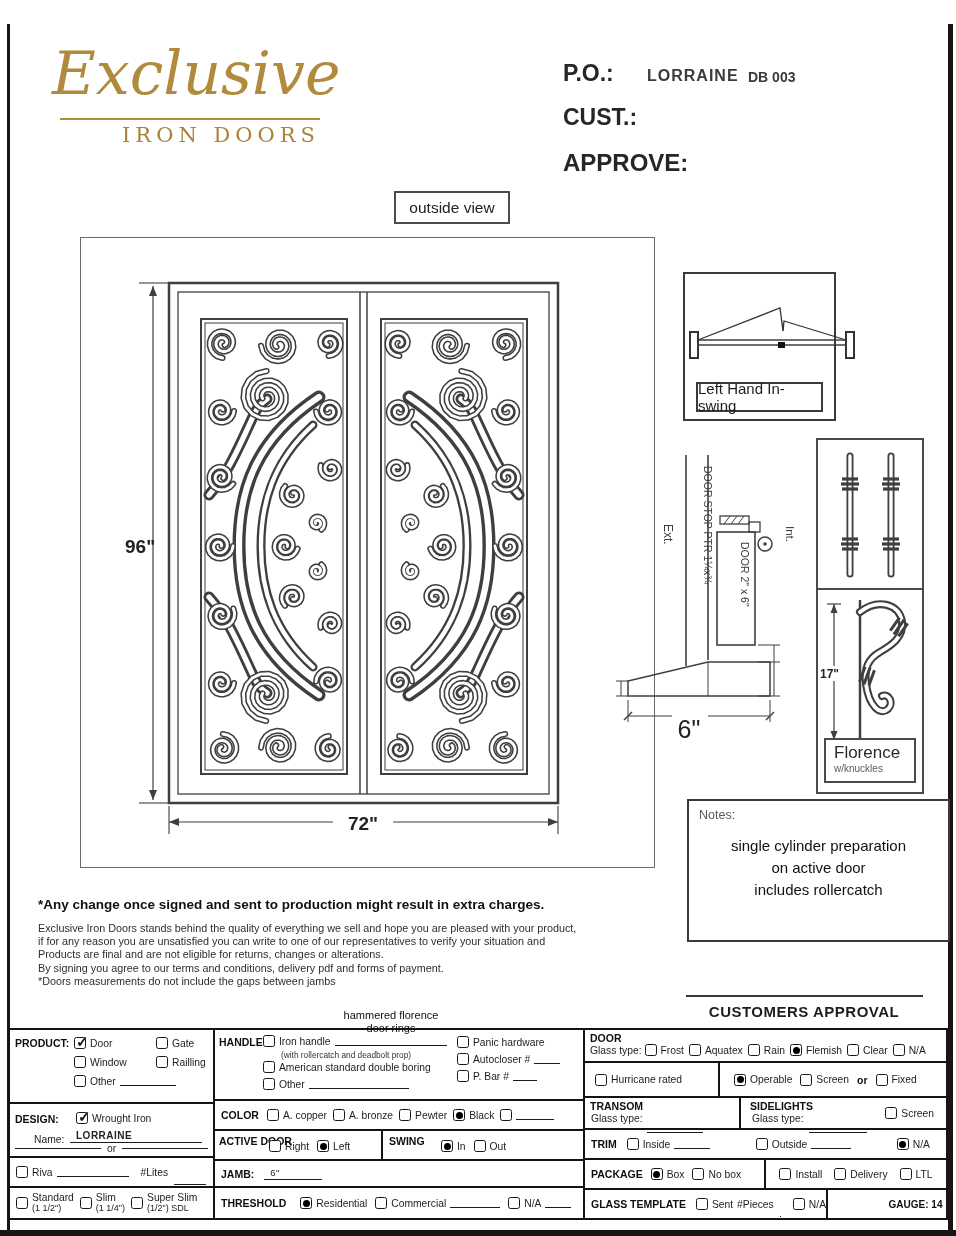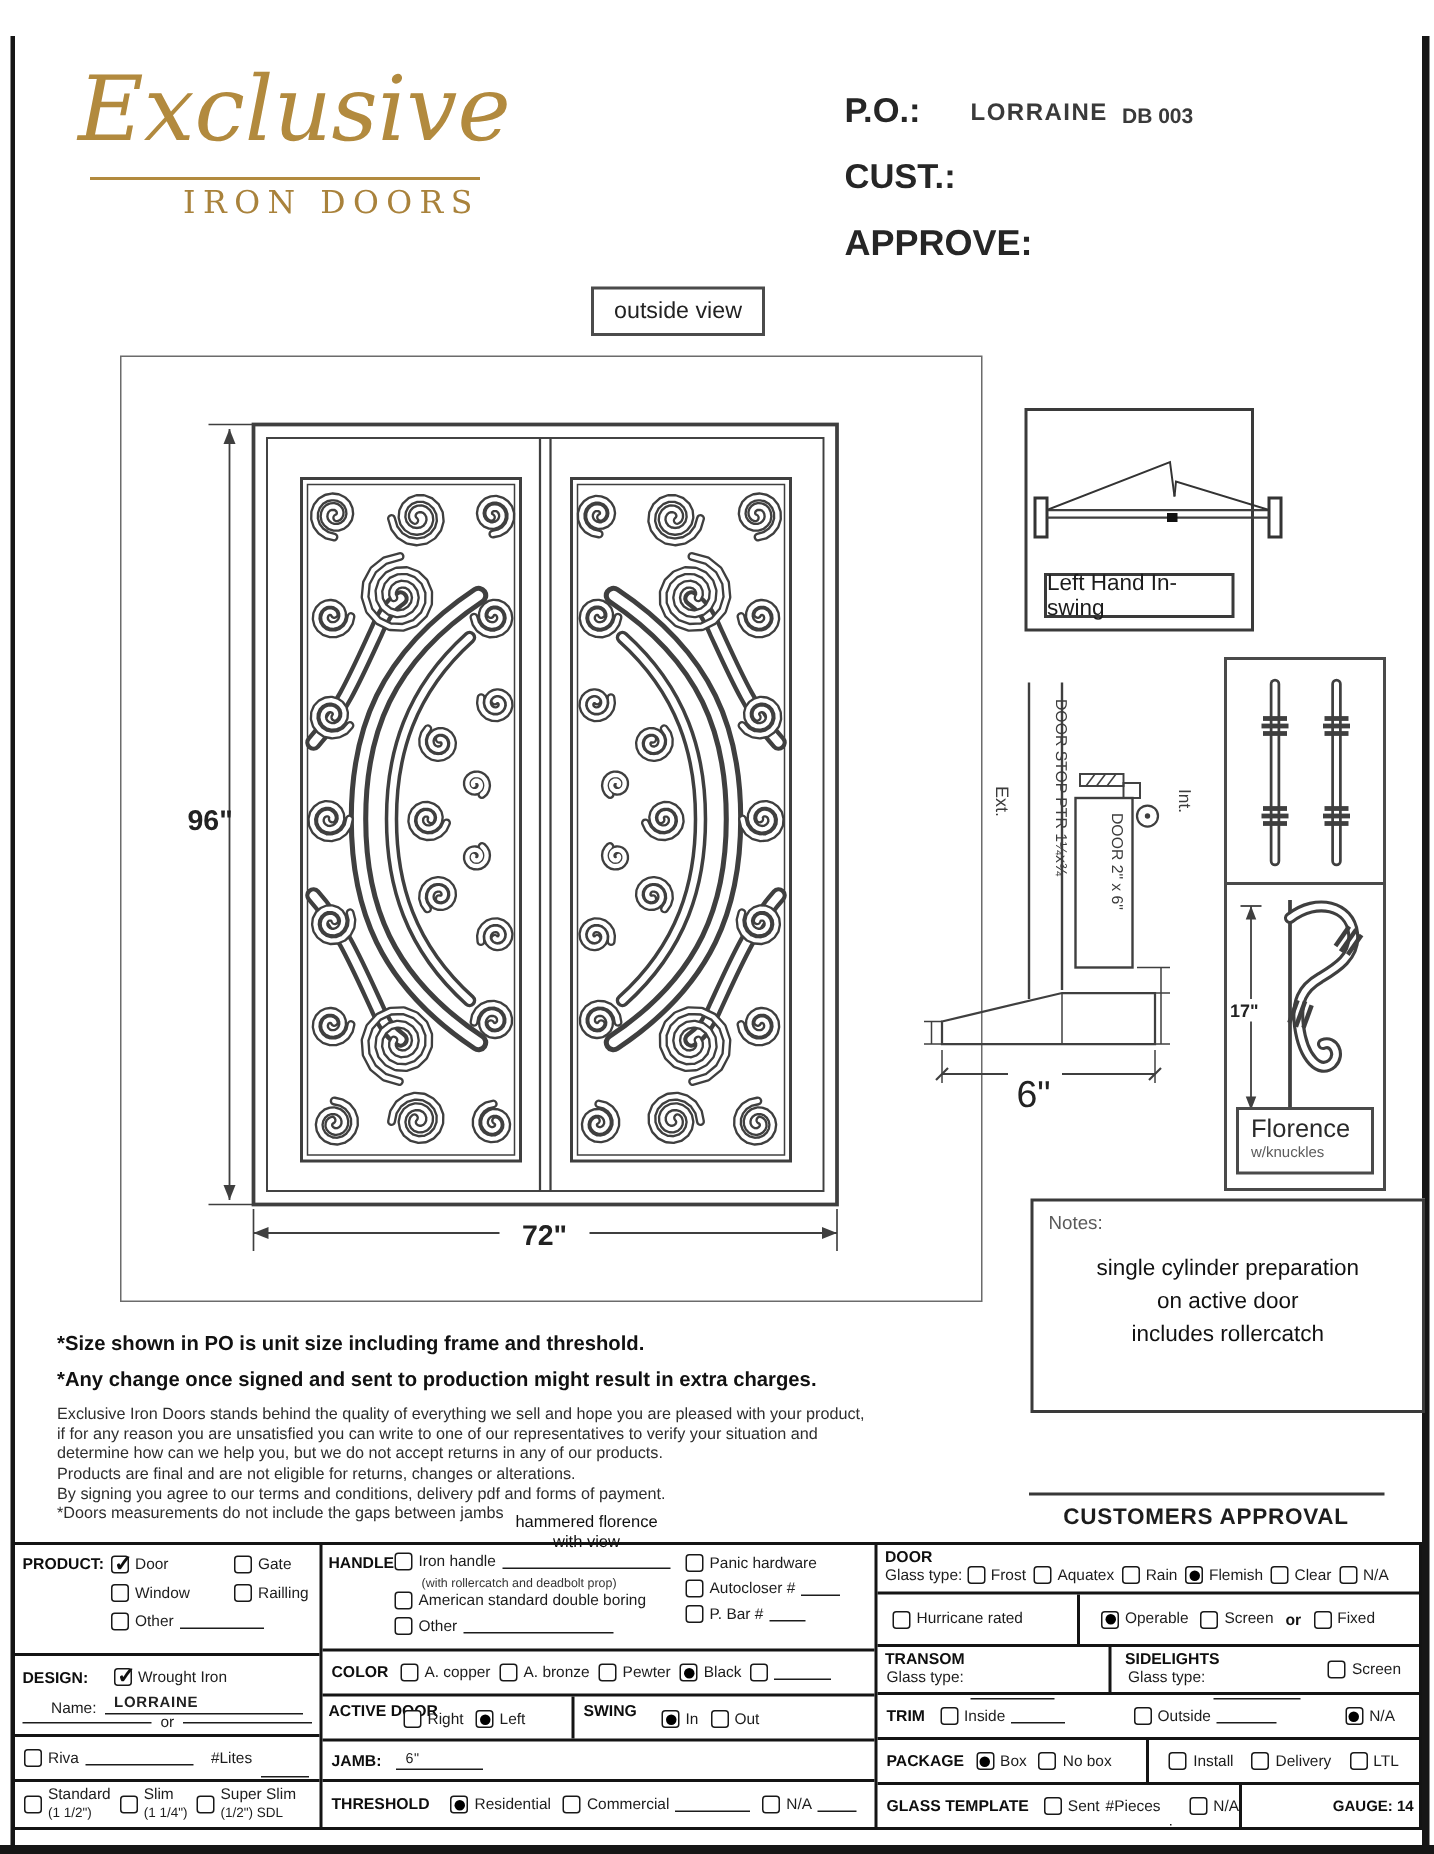--- a/index.html
+++ b/index.html
@@ -338,38 +338,36 @@
   <div class="abs notes-box">
     <div class="notes-label">Notes:</div>
     <div class="notes-lines">
       <div>single  cylinder preparation</div>
       <div>on active door</div>
       <div>includes rollercatch</div>
     </div>
   </div>
 
   <div class="abs disclaimer">
-    <div class="disc-b">*Size shown in PO is unit size including frame and threshold.</div>
     <div class="disc-b disc-b2">*Any change once signed and sent to production might result in extra charges.</div>
     <div class="disc-small">
       <div>Exclusive Iron Doors stands behind the quality of everything we sell and hope you are pleased with your product,</div>
       <div>if for any reason you are unsatisfied you can write to one of our representatives to verify your situation and</div>
-      <div>determine how can we help you, but we do not accept returns in any of our products.</div>
       <div>Products are final and are not eligible for returns, changes or alterations.</div>
       <div>By signing you agree to our terms and conditions, delivery pdf and forms of payment.</div>
       <div>*Doors measurements do not include the gaps between jambs</div>
     </div>
   </div>
 
   <div class="abs approval-line"></div>
   <div class="abs approval-text">CUSTOMERS APPROVAL</div>
 
   <div class="abs annotation">
     <div>hammered florence</div>
-    <div>with view</div>
+    <div>door rings</div>
   </div>
 
   <div class="abs form">
 
     <div class="fcol" style="left:0;width:205px;border-right:2px solid #141414">
       <div class="frow" style="height:74px">
         <span class="seclabel abs" style="left:5px;top:7px">PRODUCT:</span>
         <div class="abs grid2" style="left:64px;top:7px">
             <span class="opt">
               <span class="cb tick checked"></span>

